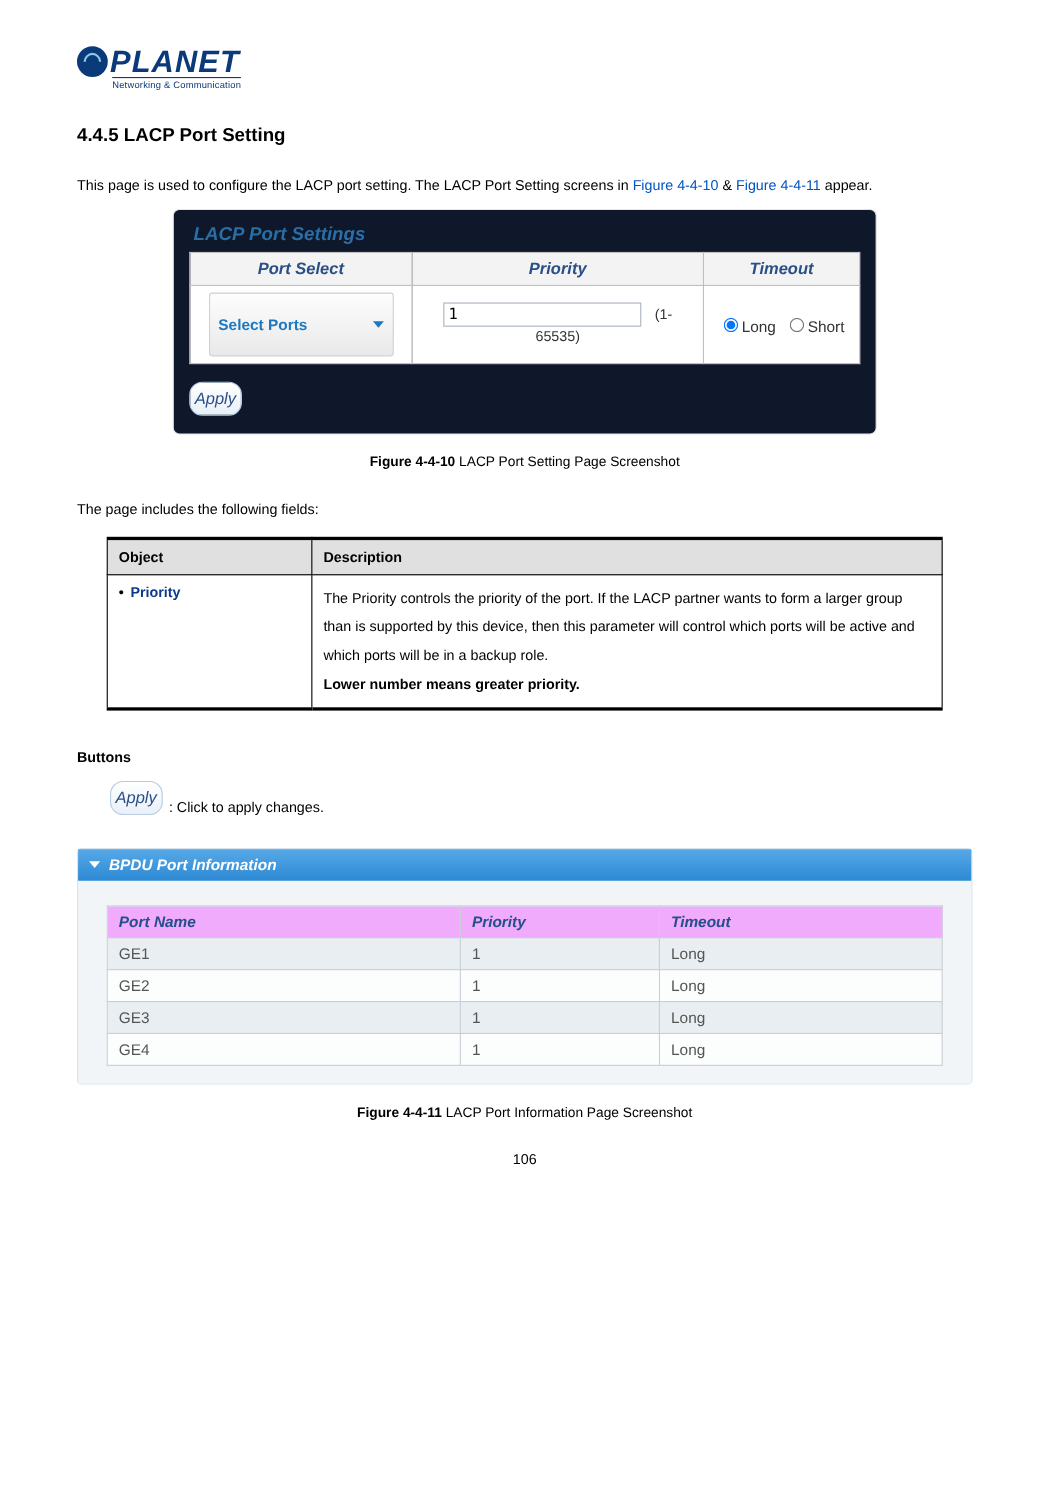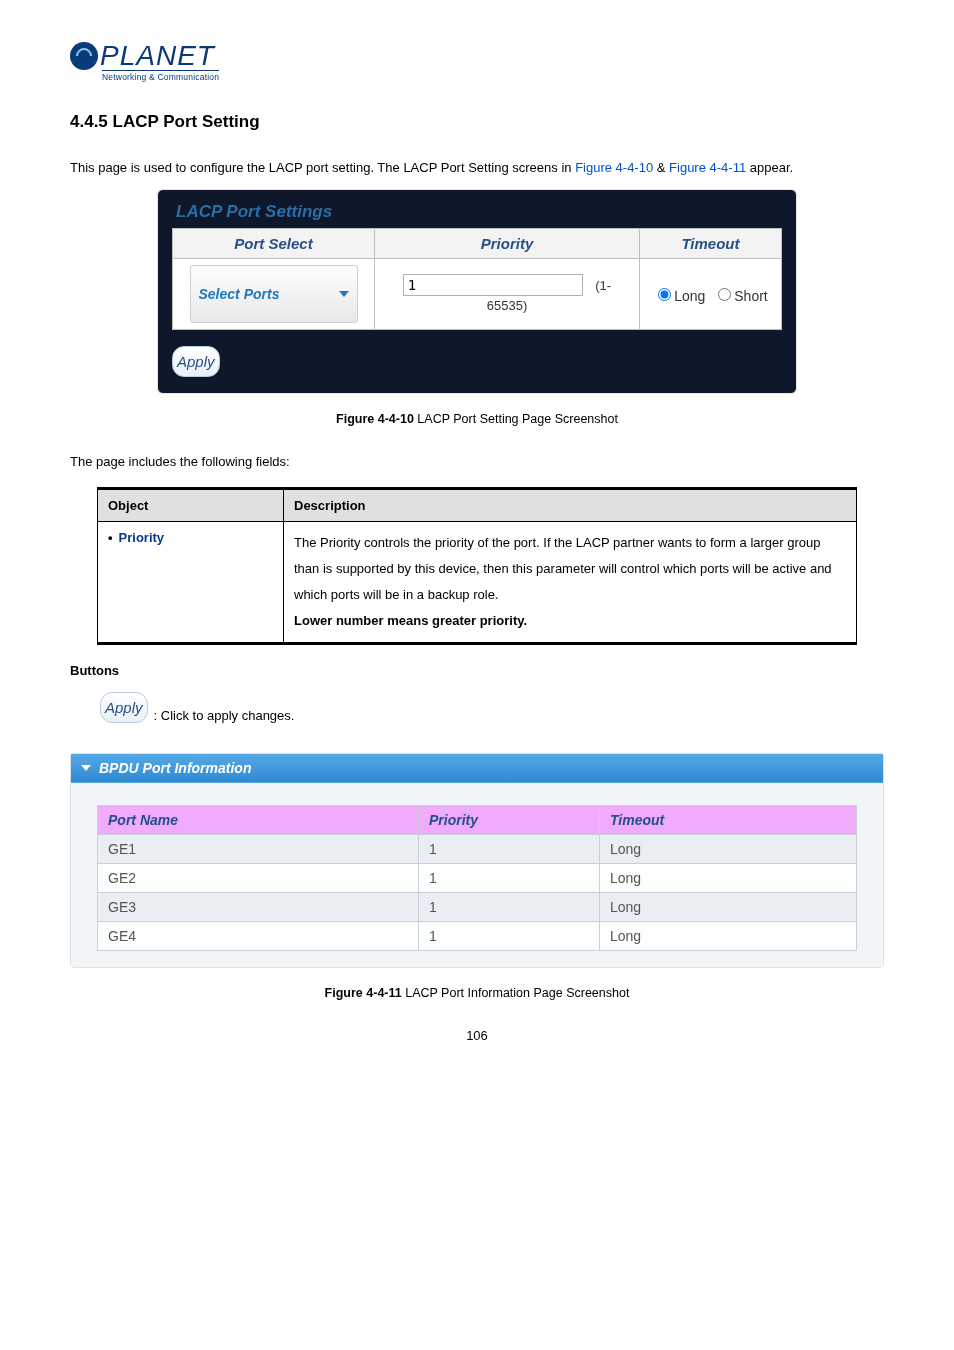--- a/index.html
+++ b/index.html
@@ -13,21 +13,21 @@
     padding: 40px 70px 40px 70px;
   }
   .logo-area {
     margin-bottom: 28px;
   }
   .logo-box {
     display: inline-block;
   }
   .logo-main {
     font-family: Arial Black, Arial, sans-serif;
-    font-weight: 400;
+    font-weight: 700;
     font-size: 28px;
     font-style: italic;
     color: #0a3a7a;
     letter-spacing: 1px;
     display: flex;
     align-items: center;
   }
   .logo-circle {
     width: 28px; height: 28px;
     background: #0a3a7a;
@@ -112,21 +112,20 @@
   }
   .port-select-cell .dd {
     border: 1px solid #d0d0d0;
     background: linear-gradient(#fdfdfd,#e9e9e9);
     border-radius: 3px;
     display: inline-flex;
     align-items: center;
     justify-content: space-between;
     width: 150px;
     padding: 20px 8px;
-    font-style: italic;
   }
   .chev {
     width:0;height:0;
     border-left:5px solid transparent;
     border-right:5px solid transparent;
     border-top:6px solid #1c79c1;
   }
   .priority-cell { text-align:left; }
   .priority-cell input {
     width: 170px;
@@ -167,21 +166,21 @@
     margin: 8px 0 28px 0;
   }
   .caption b { font-weight: bold; }
   .includes-line {
     font-size: 13px;
     margin-bottom: 18px;
   }
   
   .obj-table {
     width: 760px;
-    margin: 0 auto 18px auto;
+    margin: 0 auto 35px auto;
     border-collapse: collapse;
     font-size: 13px;
   }
   .obj-table th, .obj-table td {
     border: 1px solid #000;
     padding: 8px 10px;
     vertical-align: top;
     text-align: left;
   }
   .obj-table thead th {

